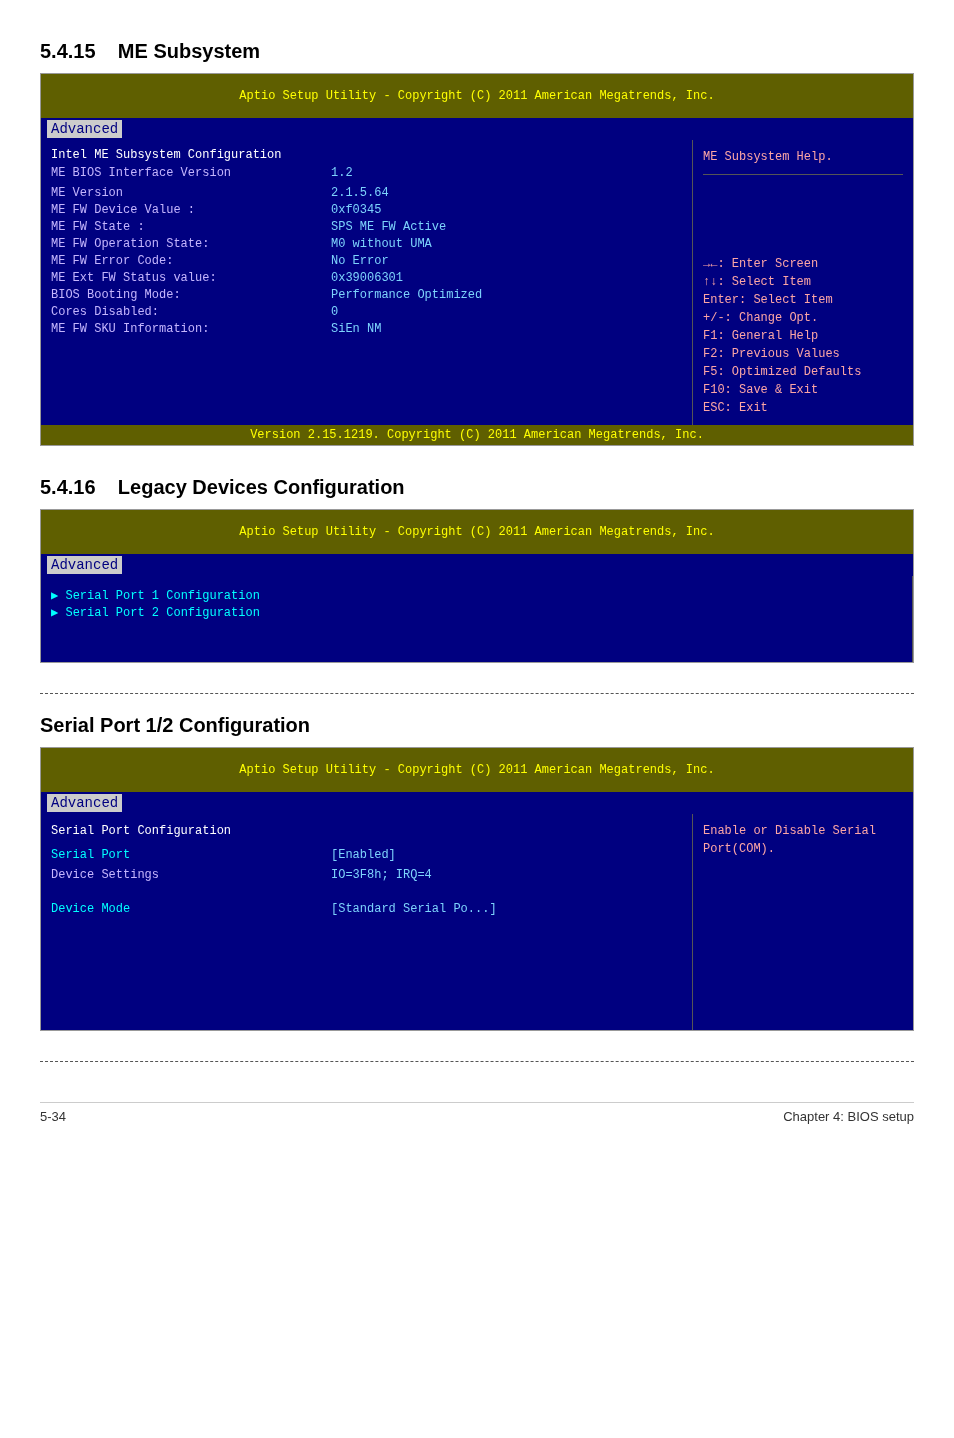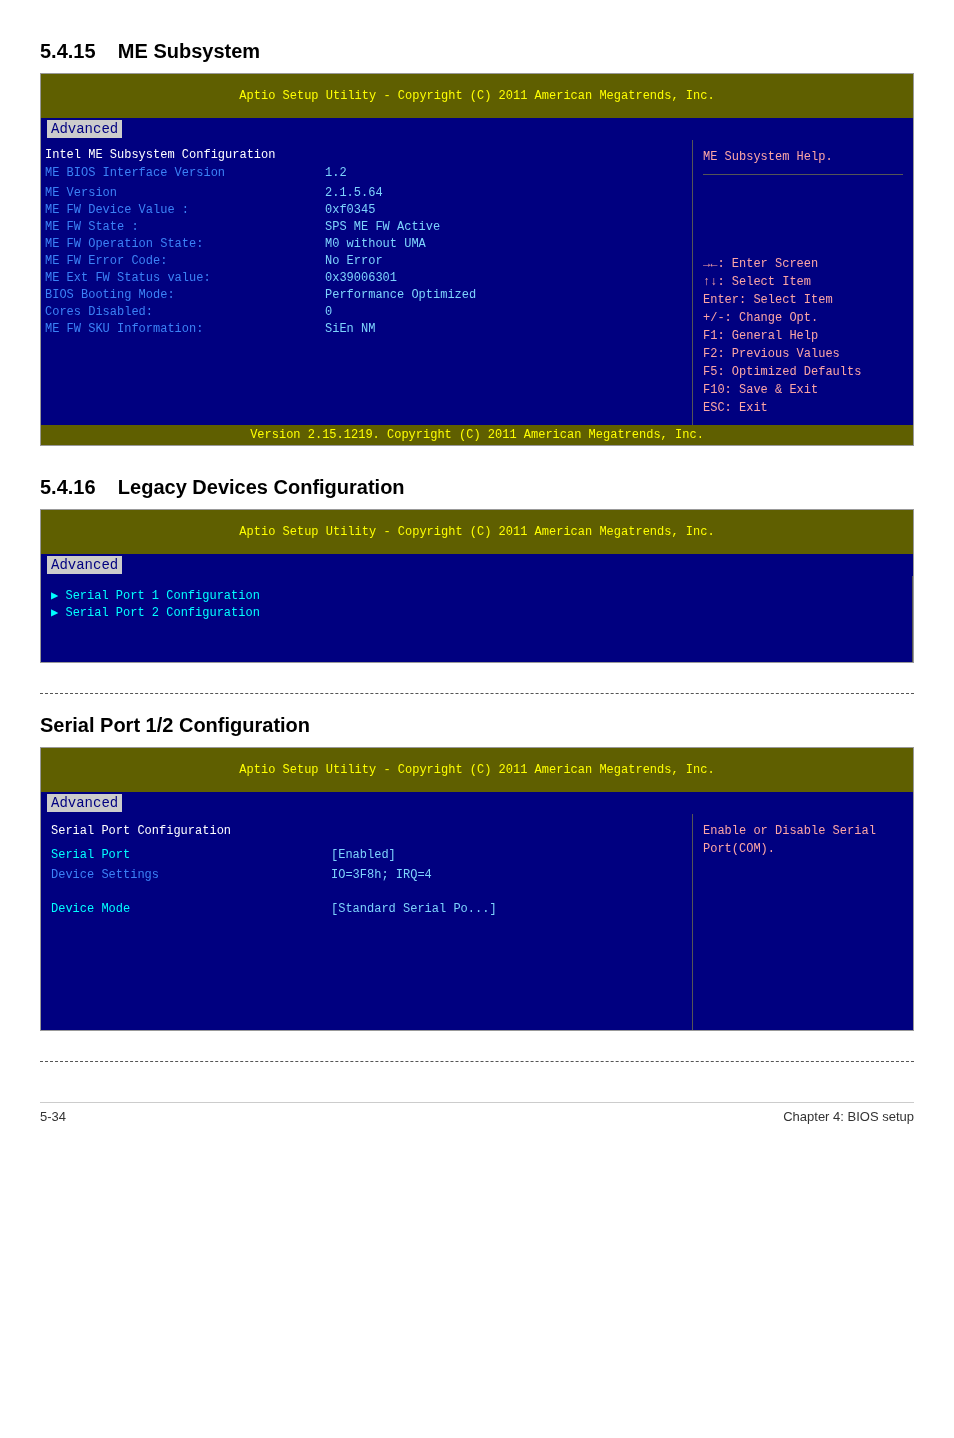--- a/index.html
+++ b/index.html
@@ -57,21 +57,21 @@
       color: #000080;
     }
 
     .bios-body {
       display: flex;
       padding: 0;
     }
 
     .bios-left {
       flex: 1;
-      padding: 8px 4px;
+      padding: 8px 10px;
       border-right: 1px solid #555;
       color: #fff;
       font-family: 'Courier New', Courier, monospace;
       font-size: 12px;
     }
 
     .bios-right {
       width: 220px;
       padding: 8px 10px;
       color: #fff;
@@ -102,21 +102,21 @@
       color: #00ffff;
     }
 
     .field-row {
       display: flex;
       margin: 3px 0;
     }
 
     .field-name {
       width: 280px;
-      color: #3b82f6;
+      color: #c4b5fd;
       font-family: 'Courier New', Courier, monospace;
       font-size: 12px;
     }
 
     .field-val {
       color: #7dd3fc;
       font-family: 'Courier New', Courier, monospace;
       font-size: 12px;
     }
 

